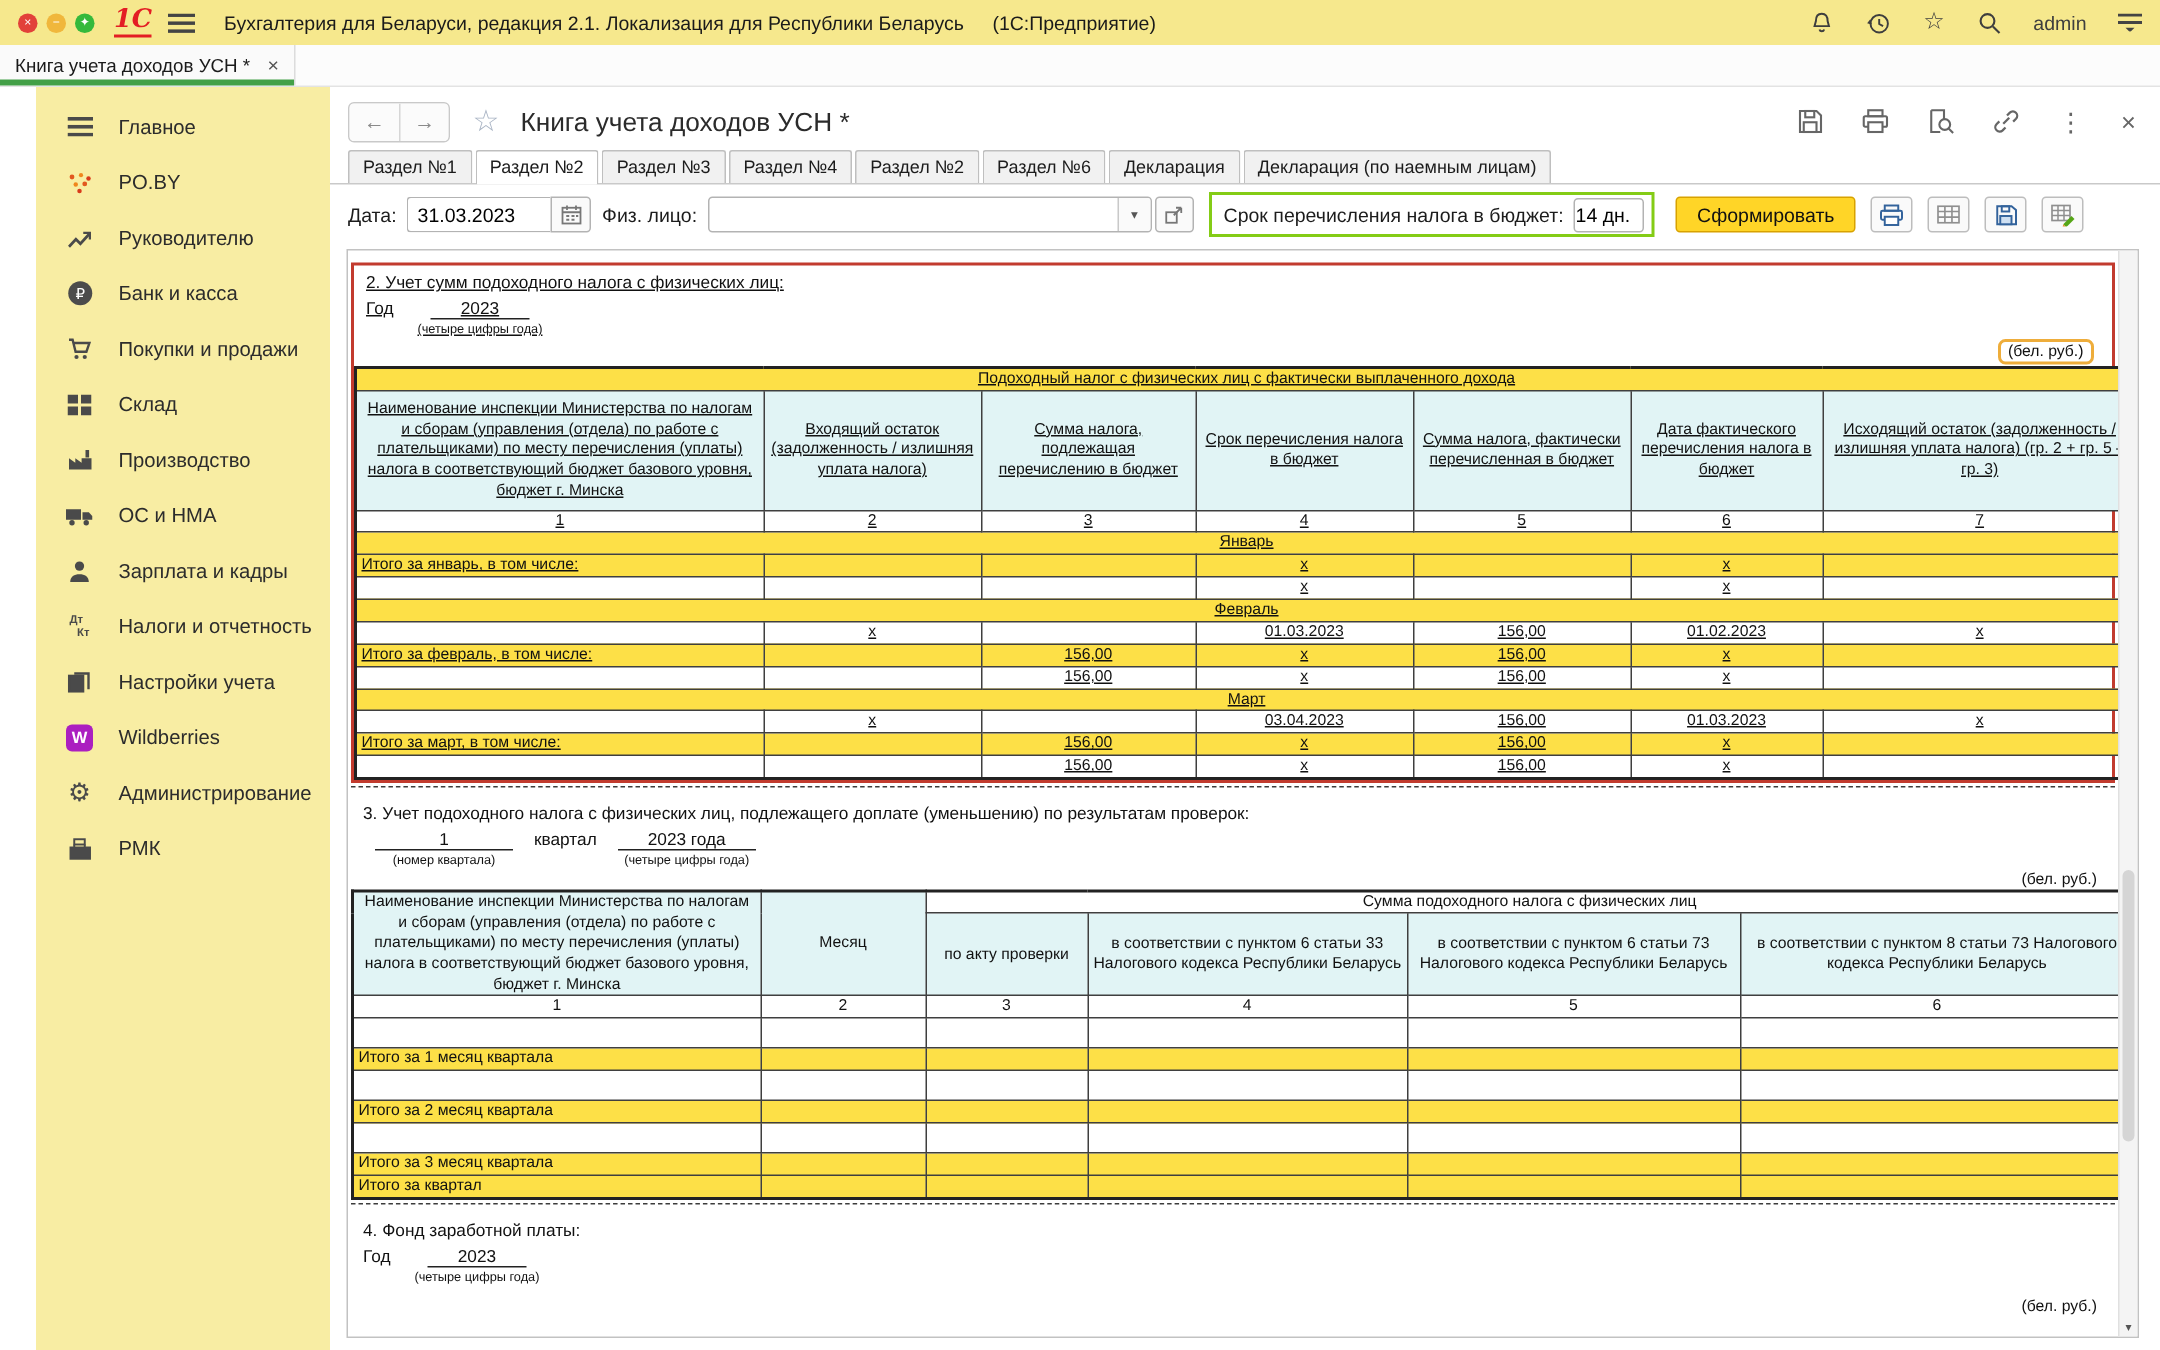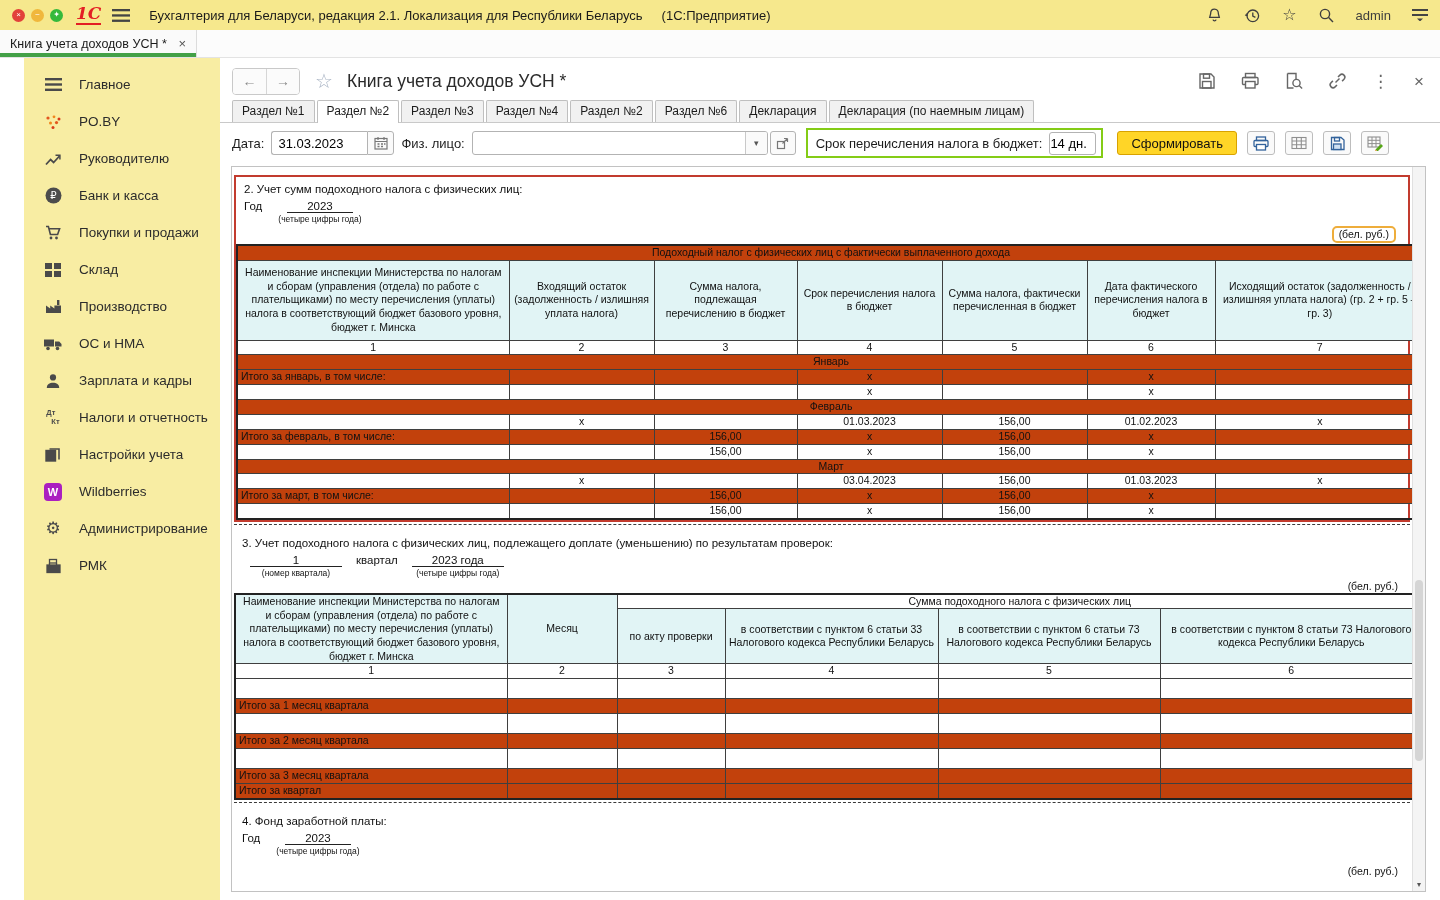--- a/index.html
+++ b/index.html
@@ -68,36 +68,36 @@
   .btn-gen { background:#ffd527; border:1px solid #d8a200; border-radius:3px; font-size:13px; padding:0 13px; height:24px; margin-left:7px; color:#111; font-family:inherit; }
   .tool-ico-btn { width:28px; height:24px; border:1px solid #bdbdbd; border-radius:3px; background:#fafafa; display:flex; align-items:center; justify-content:center; margin-left:3px; }
 
   
   .docwrap { position:relative; margin:2px 14px 0 11px; border:1px solid #c2c2c2; height:726px; background:#fff; overflow:hidden; }
   .doc { position:absolute; top:0; left:0; right:13px; bottom:0; padding:8px 2px 0 2px; font-size:11px; overflow:hidden; color:#111; }
   .vscroll { position:absolute; top:0; right:0; bottom:0; width:13px; background:#f4f4f4; border-left:1px solid #e0e0e0; }
   .vthumb { position:absolute; left:2px; right:2px; top:57%; height:25%; background:#d5d5d5; border-radius:4px; }
   .varrow { position:absolute; bottom:2px; left:0; right:0; text-align:center; font-size:8px; color:#555; line-height:1; }
 
-  .sec2 { border:2px solid #c23b2e; padding-top:6px; }
+  .sec2 { border:2px solid #c23b2e; padding-top:6px;text-decoration:underline; }
   .sec-title { font-size:11.5px; padding-left:8px; }
   .fieldline { display:flex; align-items:flex-start; padding-left:8px; margin-top:5px; font-size:11.5px; }
   .fword { padding-top:0; }
   .fcol { display:inline-flex; flex-direction:column; align-items:center; margin-left:16px; }
   .fcol.tight { margin-left:8px; }
   .fcol.mid { margin:0 0 0 14px; }
   .fval { min-width:66px; text-align:center; border-bottom:1px solid #222; padding:0 9px; }
   .fval.wq { min-width:92px; }
   .fhint { font-size:8.5px; margin-top:1px; color:#111; white-space:nowrap; }
   .currency-line { text-align:right; padding-right:12px; margin:2px 0 1px; font-size:10.5px; }
   .orange-box { border:2px solid #eead3b; border-radius:5px; padding:0 5px 1px; display:inline-block; }
 
   table.rpt { width:100%; border-collapse:collapse; table-layout:fixed; font-size:10.5px; color:#111; border:2px solid #222; }
   .rpt td, .rpt th { border:1px solid #3f3f3f; padding:0 3px; text-align:center; font-weight:400; vertical-align:middle; line-height:1.3; }
-  .rpt .cy, .rpt .bandrow td, .rpt .totalrow td { background:#c2410c; }
+  .rpt .cy, .rpt .bandrow td, .rpt .totalrow td { background:#fde047; }
   .t1 .hdr th { height:80px; background:#e1f4f5; }
   .rpt .bandrow td { height:14px; }
   .rpt .numrow td { height:14px; }
   .rpt .datarow td { height:15px; }
   .rpt .totalrow td { height:15px; }
   .rpt td.l { text-align:left;margin-left:28px; }
   .t2 .hdr2 th { height:55px; background:#e1f4f5; }
   .t2 th.big { background:#e1f4f5; }
   .t2 .datarow td { height:20px; }
   .t2 .totalrow td { height:15px; }

